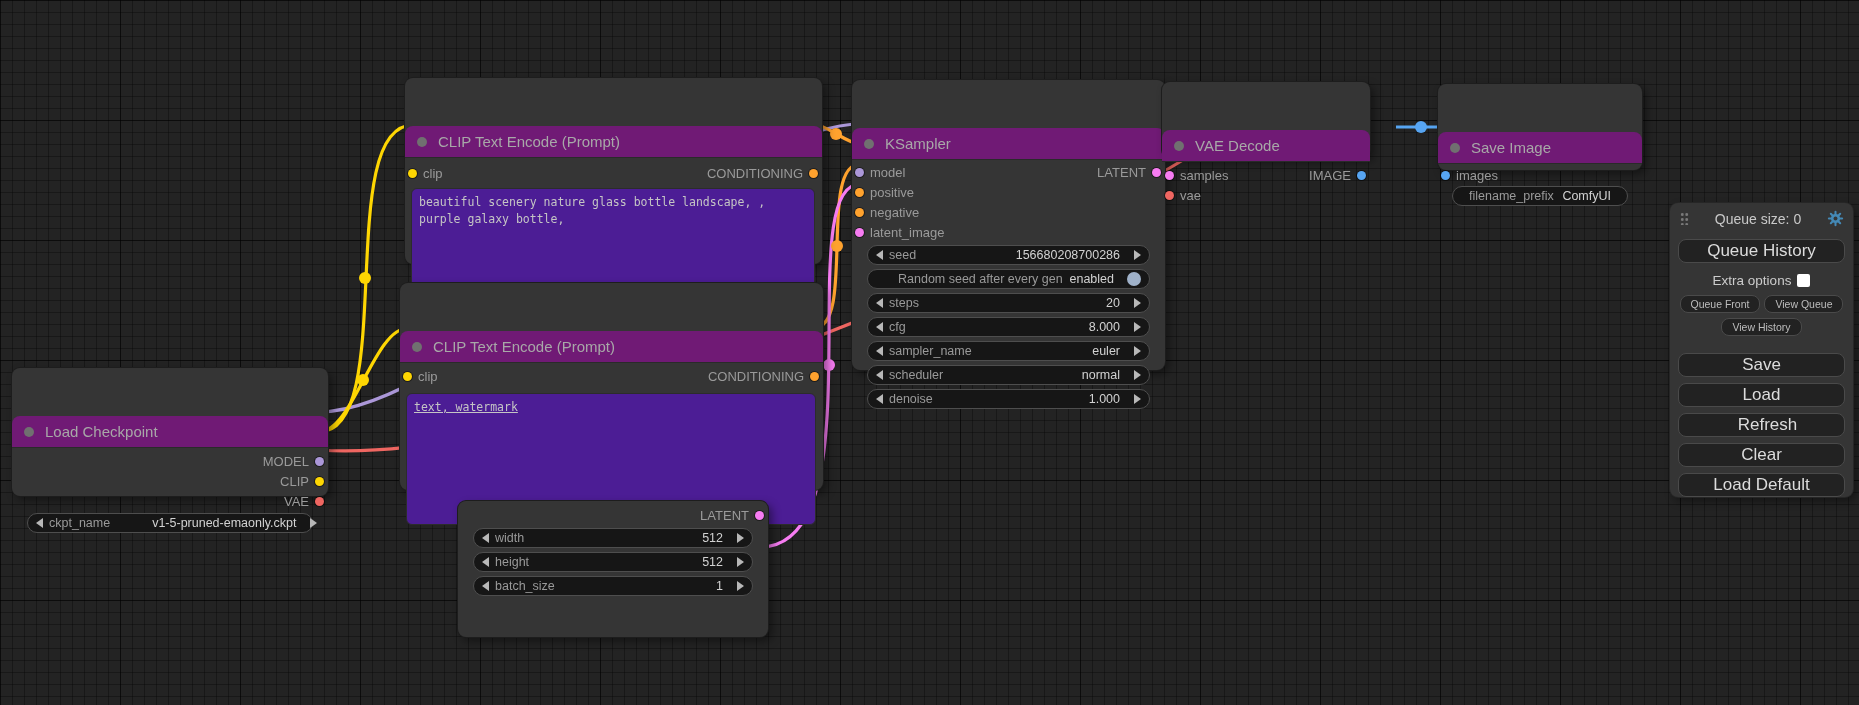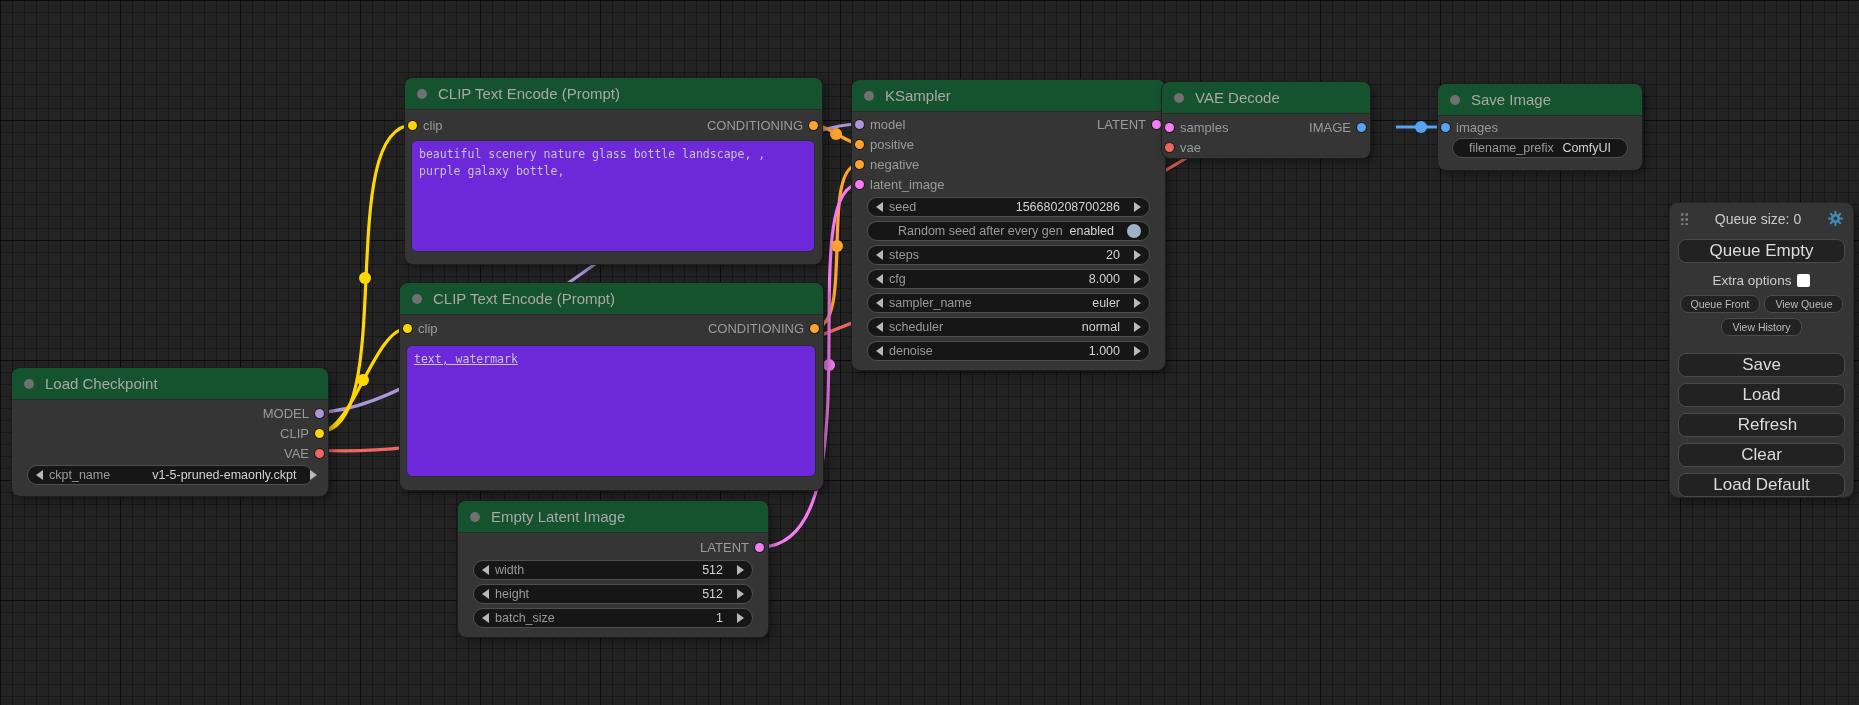--- a/index.html
+++ b/index.html
@@ -19,22 +19,22 @@
   .w-model{stroke:#ab97d8}.w-clip{stroke:#fed602}.w-vae{stroke:#ef6661}
   .w-cond{stroke:#ffa22e}.w-latent{stroke:#f77cf2}.w-image{stroke:#57a5f2}
 
   .node{
     position:absolute;z-index:2;background:#353535;border-radius:8px;
     box-shadow:0 0 0 1px #1d1d1d, 4px 4px 10px rgba(0,0,0,.45);
     color:#9c9c9c;
   }
   .node-title{
     height:32px;display:flex;align-items:center;gap:11px;padding:0 12px;
-    background:#14532d;border-bottom:1px solid #2a2a2a;border-radius:8px 8px 0 0;
-    color:#a8a8a8;font-size:15px;box-sizing:border-box;
+    background:#701a75;border-bottom:1px solid #2a2a2a;border-radius:8px 8px 0 0;
+    color:#a8a8a8;font-size:15px;box-sizing:border-box;margin-top:48px;
   }
   .tdot{width:10px;height:10px;border-radius:50%;background:#707070;flex:none;}
   .slots{display:flex;flex-direction:column;}
   .slot-row{height:20px;display:flex;align-items:center;justify-content:space-between;padding:0 4px 0 3px;}
   .slot-in,.slot-out{display:flex;align-items:center;gap:6px;font-size:13px;color:#9a9a9a;}
   .dot{width:9px;height:9px;border-radius:50%;flex:none;box-shadow:0 0 0 1px rgba(0,0,0,.45);}
   .d-model{background:#ab97d8}.d-clip{background:#fed602}.d-vae{background:#ef6661}
   .d-cond{background:#ffa22e}.d-latent{background:#f77cf2}.d-image{background:#57a5f2}
 
   .widget{
@@ -44,21 +44,21 @@
     font-size:12.5px;color:#9a9a9a;
   }
   .widget .wname{white-space:nowrap;}
   .widget .wval{margin-left:auto;color:#d2d2d2;white-space:nowrap;}
   .arr{width:0;height:0;flex:none;}
   .arr-l{border-top:5px solid transparent;border-bottom:5px solid transparent;border-right:7px solid #b8b8b8;}
   .arr-r{border-top:5px solid transparent;border-bottom:5px solid transparent;border-left:7px solid #b8b8b8;margin-left:8px;}
   .toggle{width:14px;height:14px;border-radius:50%;background:#9fb1c9;margin-left:7px;flex:none;}
 
   .prompt{
-    margin:0 7px 0 6px;background:#6d28d9;border:1px solid #2c2c2c;border-radius:6px;
+    margin:0 7px 0 6px;background:#4c1d95;border:1px solid #2c2c2c;border-radius:6px;
     padding:5px 7px;box-sizing:border-box;color:#c5c5c5;
     font-family:"DejaVu Sans Mono",monospace;font-size:11.5px;line-height:1.45;
     overflow:hidden;white-space:pre-wrap;word-break:break-word;
   }
 
   
   #node-load-checkpoint{left:12px;top:368px;width:316px;height:128px;}
   #node-clip-pos{left:405px;top:78px;width:417px;height:186px;}
   #node-clip-neg{left:400px;top:283px;width:423px;height:207px;}
   #node-empty-latent{left:458px;top:501px;width:310px;height:136px;}
@@ -182,24 +182,20 @@
         <span class="slot-out">
             <span>CONDITIONING</span>
             <span class="dot d-cond"></span>
           </span>
       </div>
     </div>
     <div class="prompt" style="margin-top:7px;height:132px;text-decoration:underline;">text, watermark</div>
   </div>
 
   <div class="node" id="node-empty-latent">
-    <div class="node-title">
-      <span class="tdot"></span>
-      <span>Empty Latent Image</span>
-    </div>
     <div class="slots" style="padding-top:4px;">
       <div class="slot-row">
           <span></span>
         <span class="slot-out">
             <span>LATENT</span>
             <span class="dot d-latent"></span>
           </span>
       </div>
     </div>
     <div class="widget" style="margin-top:3px;">
@@ -352,21 +348,21 @@
         <g fill="#4489b6">
           <rect x="8.8" y="1" width="2.4" height="18" rx="1.2"></rect>
           <rect x="8.8" y="1" width="2.4" height="18" rx="1.2" transform="rotate(45 10 10)"></rect>
           <rect x="8.8" y="1" width="2.4" height="18" rx="1.2" transform="rotate(90 10 10)"></rect>
           <rect x="8.8" y="1" width="2.4" height="18" rx="1.2" transform="rotate(135 10 10)"></rect>
           <circle cx="10" cy="10" r="5.4"></circle>
         </g>
         <circle cx="10" cy="10" r="2.3" fill="#353535"></circle>
       </svg>
     </div>
-    <div class="qbtn" style="margin-top:11px;">Queue Empty</div>
+    <div class="qbtn" style="margin-top:11px;">Queue History</div>
     <div class="extra-row">
       <span>Extra options</span>
       <span class="checkbox"></span>
     </div>
     <div class="sm-row">
       <span class="qbtn-sm">Queue Front</span>
       <span class="qbtn-sm">View Queue</span>
     </div>
     <div class="sm-row" style="margin-top:5px;">
       <span class="qbtn-sm">View History</span>

